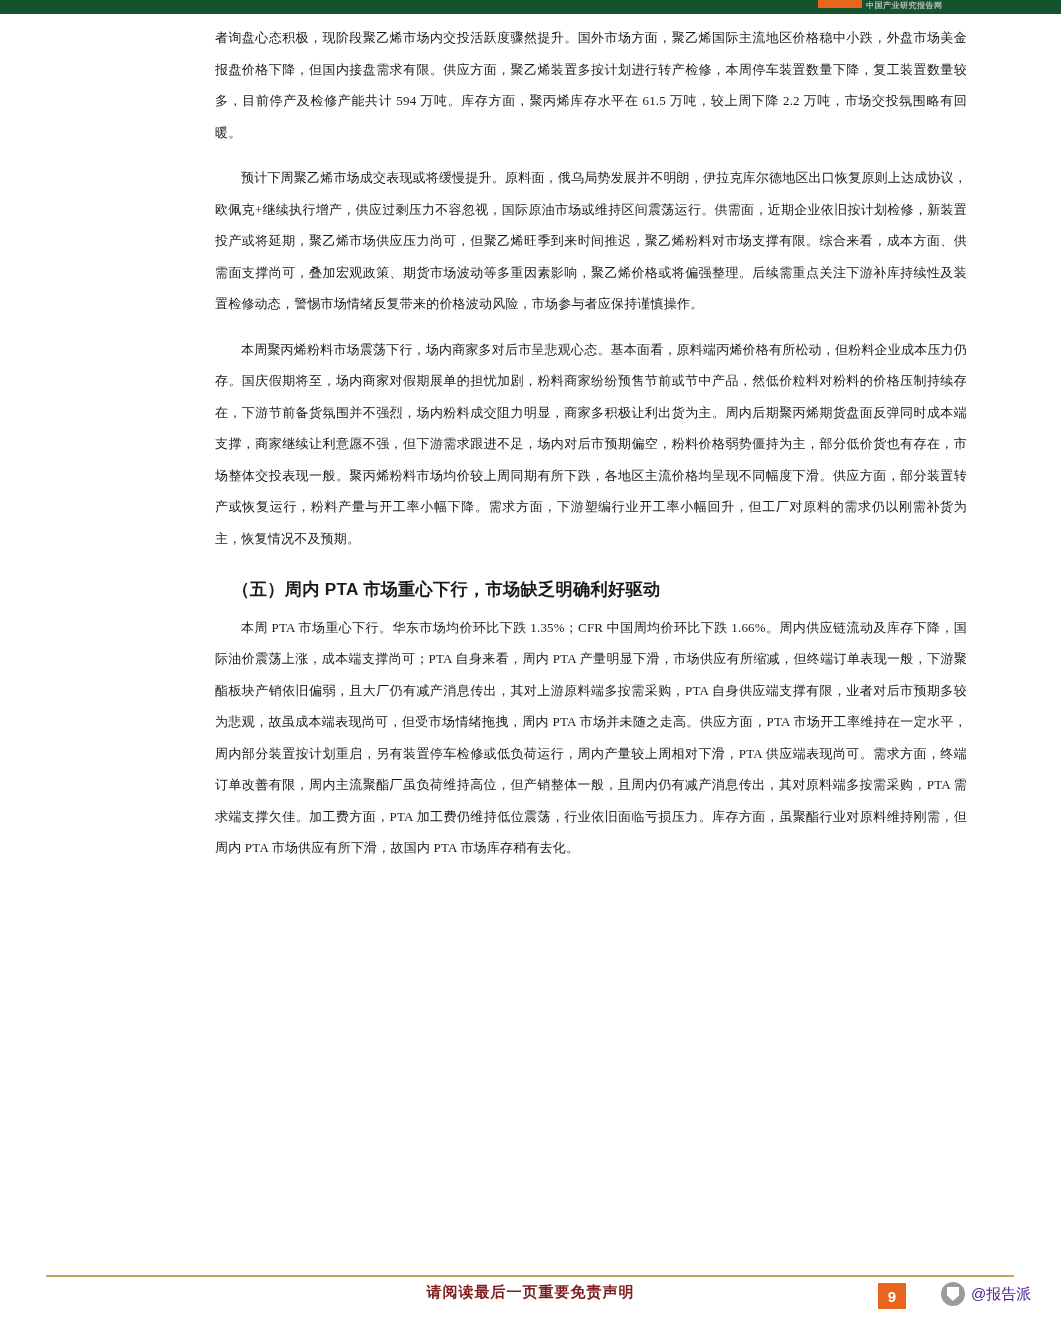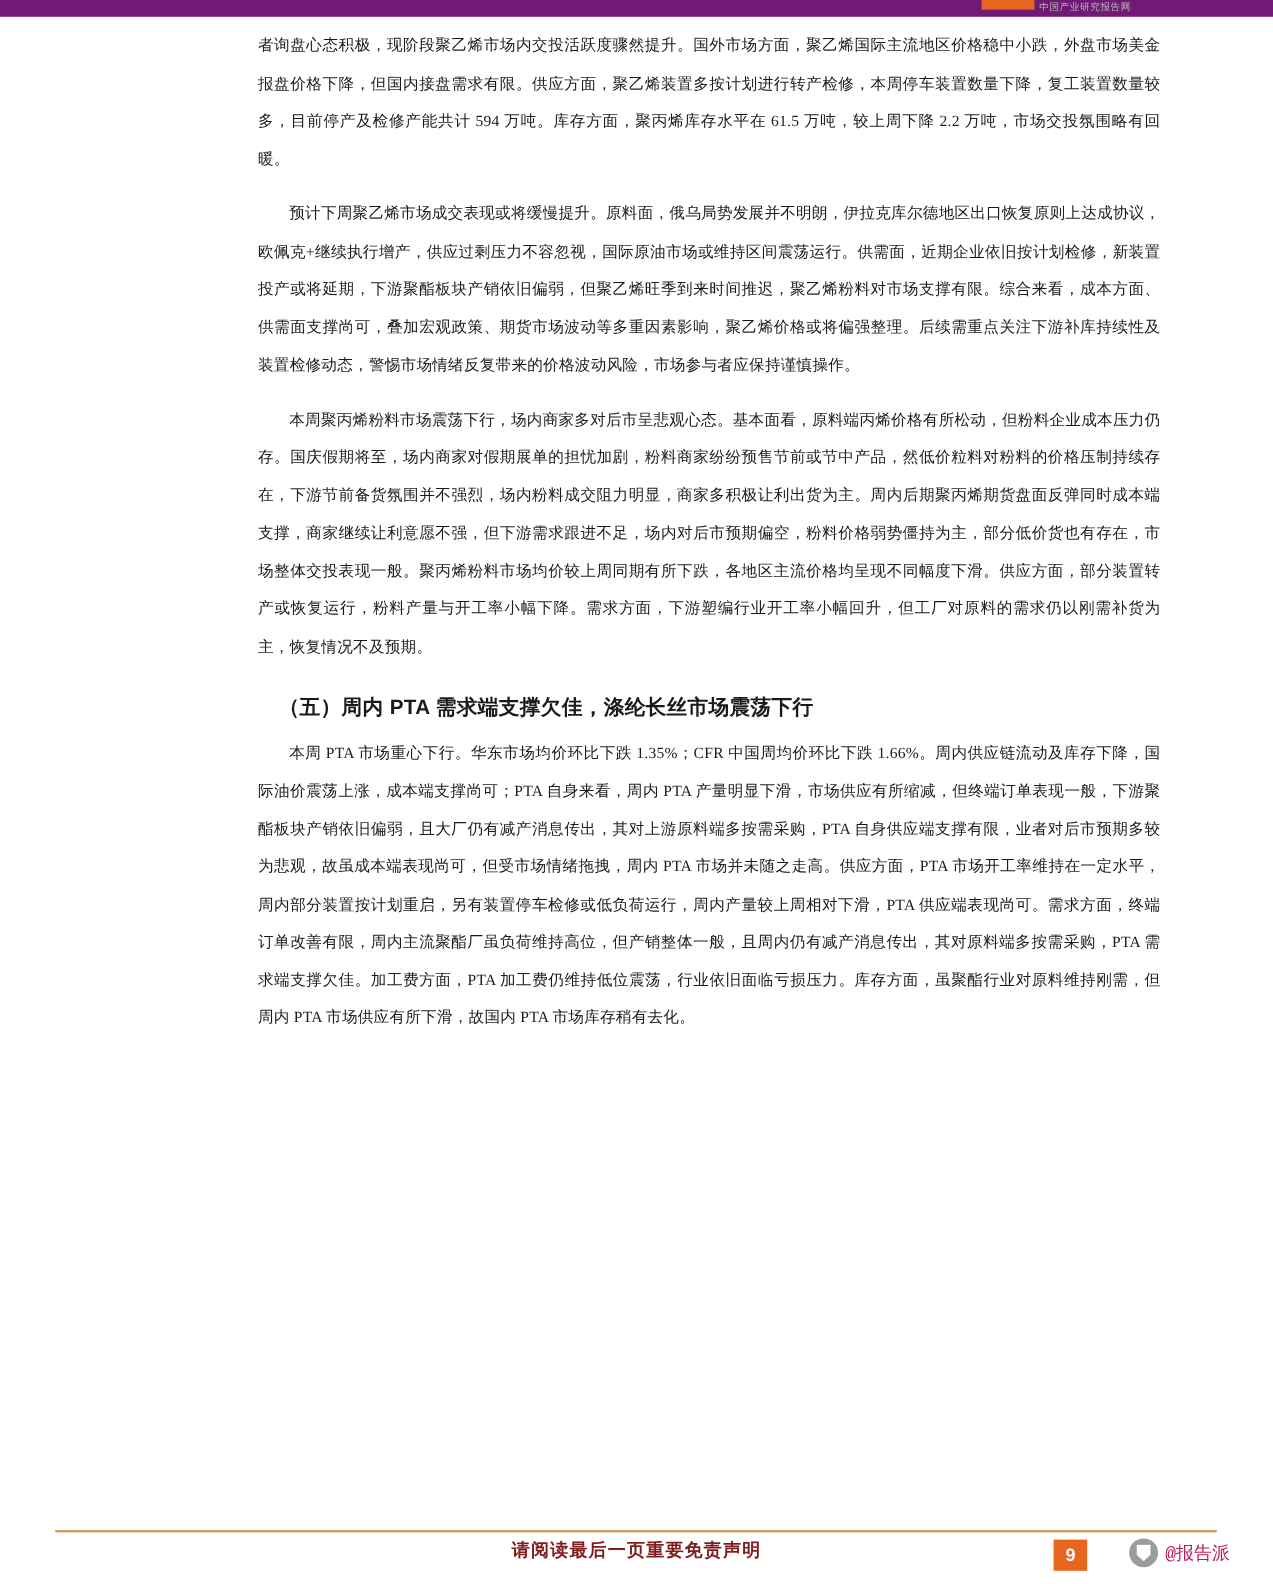--- a/index.html
+++ b/index.html
@@ -15,21 +15,22 @@
     color: #1a1a1a;
     overflow: hidden;
   }
 
   
   .top-strip {
     position: absolute;
     top: 0; left: 0;
     width: 1061px;
     height: 14px;
-    background: #701a75;
+    background: #14532d;
+    font-weight: bold;
   }
   .top-orange-block {
     position: absolute;
     top: 0;
     left: 818px;
     width: 44px;
     height: 8px;
     background: #e8651e;
   }
   .top-header-text {
@@ -135,44 +136,44 @@
   .brand-logo::before {
     content: "";
     position: absolute;
     left: 6px; top: 5px;
     width: 12px; height: 14px;
     background: #ffffff;
     clip-path: polygon(0 0, 100% 0, 100% 60%, 50% 100%, 0 60%);
   }
   .brand-name {
     font-size: 15px;
-    color: #be185d;
-    font-family: Liberation Mono, monospace;
+    color: #4c1d95;
+    font-family: Liberation Sans, sans-serif;
     white-space: nowrap;
   }
 </style>
 </head>
 <body>
 
 <div class="top-strip">
   <div class="top-orange-block"></div>
   <div class="top-header-text">中国产业研究报告网</div>
 </div>
 
 <div class="page">
   <div class="content">
 
     <p class="para">者询盘心态积极，现阶段聚乙烯市场内交投活跃度骤然提升。国外市场方面，聚乙烯国际主流地区价格稳中小跌，外盘市场美金报盘价格下降，但国内接盘需求有限。供应方面，聚乙烯装置多按计划进行转产检修，本周停车装置数量下降，复工装置数量较多，目前停产及检修产能共计 594 万吨。库存方面，聚丙烯库存水平在 61.5 万吨，较上周下降 2.2 万吨，市场交投氛围略有回暖。</p>
 
-    <p class="para indent spaced">预计下周聚乙烯市场成交表现或将缓慢提升。原料面，俄乌局势发展并不明朗，伊拉克库尔德地区出口恢复原则上达成协议，欧佩克+继续执行增产，供应过剩压力不容忽视，国际原油市场或维持区间震荡运行。供需面，近期企业依旧按计划检修，新装置投产或将延期，下游聚酯板块产销依旧偏弱，但聚乙烯旺季到来时间推迟，聚乙烯粉料对市场支撑有限。综合来看，成本方面、供需面支撑尚可，叠加宏观政策、期货市场波动等多重因素影响，聚乙烯价格或将偏强整理。后续需重点关注下游补库持续性及装置检修动态，警惕市场情绪反复带来的价格波动风险，市场参与者应保持谨慎操作。</p>
+    <p class="para indent spaced">预计下周聚乙烯市场成交表现或将缓慢提升。原料面，俄乌局势发展并不明朗，伊拉克库尔德地区出口恢复原则上达成协议，欧佩克+继续执行增产，供应过剩压力不容忽视，国际原油市场或维持区间震荡运行。供需面，近期企业依旧按计划检修，新装置投产或将延期，聚乙烯市场供应压力尚可，但聚乙烯旺季到来时间推迟，聚乙烯粉料对市场支撑有限。综合来看，成本方面、供需面支撑尚可，叠加宏观政策、期货市场波动等多重因素影响，聚乙烯价格或将偏强整理。后续需重点关注下游补库持续性及装置检修动态，警惕市场情绪反复带来的价格波动风险，市场参与者应保持谨慎操作。</p>
 
     <p class="para indent spaced">本周聚丙烯粉料市场震荡下行，场内商家多对后市呈悲观心态。基本面看，原料端丙烯价格有所松动，但粉料企业成本压力仍存。国庆假期将至，场内商家对假期展单的担忧加剧，粉料商家纷纷预售节前或节中产品，然低价粒料对粉料的价格压制持续存在，下游节前备货氛围并不强烈，场内粉料成交阻力明显，商家多积极让利出货为主。周内后期聚丙烯期货盘面反弹同时成本端支撑，商家继续让利意愿不强，但下游需求跟进不足，场内对后市预期偏空，粉料价格弱势僵持为主，部分低价货也有存在，市场整体交投表现一般。聚丙烯粉料市场均价较上周同期有所下跌，各地区主流价格均呈现不同幅度下滑。供应方面，部分装置转产或恢复运行，粉料产量与开工率小幅下降。需求方面，下游塑编行业开工率小幅回升，但工厂对原料的需求仍以刚需补货为主，恢复情况不及预期。</p>
 
 
-    <h3 class="section-heading">（五）周内 PTA 需求端支撑欠佳，涤纶长丝市场震荡下行</h3>
+    <h3 class="section-heading">（五）周内 PTA 市场重心下行，市场缺乏明确利好驱动</h3>
 
     <p class="para indent">本周 PTA 市场重心下行。华东市场均价环比下跌 1.35%；CFR 中国周均价环比下跌 1.66%。周内供应链流动及库存下降，国际油价震荡上涨，成本端支撑尚可；PTA 自身来看，周内 PTA 产量明显下滑，市场供应有所缩减，但终端订单表现一般，下游聚酯板块产销依旧偏弱，且大厂仍有减产消息传出，其对上游原料端多按需采购，PTA 自身供应端支撑有限，业者对后市预期多较为悲观，故虽成本端表现尚可，但受市场情绪拖拽，周内 PTA 市场并未随之走高。供应方面，PTA 市场开工率维持在一定水平，周内部分装置按计划重启，另有装置停车检修或低负荷运行，周内产量较上周相对下滑，PTA 供应端表现尚可。需求方面，终端订单改善有限，周内主流聚酯厂虽负荷维持高位，但产销整体一般，且周内仍有减产消息传出，其对原料端多按需采购，PTA 需求端支撑欠佳。加工费方面，PTA 加工费仍维持低位震荡，行业依旧面临亏损压力。库存方面，虽聚酯行业对原料维持刚需，但周内 PTA 市场供应有所下滑，故国内 PTA 市场库存稍有去化。</p>
 
   </div>
 </div>
 
 <div class="footer-rule"></div>
 <div class="footer-note">请阅读最后一页重要免责声明</div>
 <div class="page-number-box">9</div>
 

